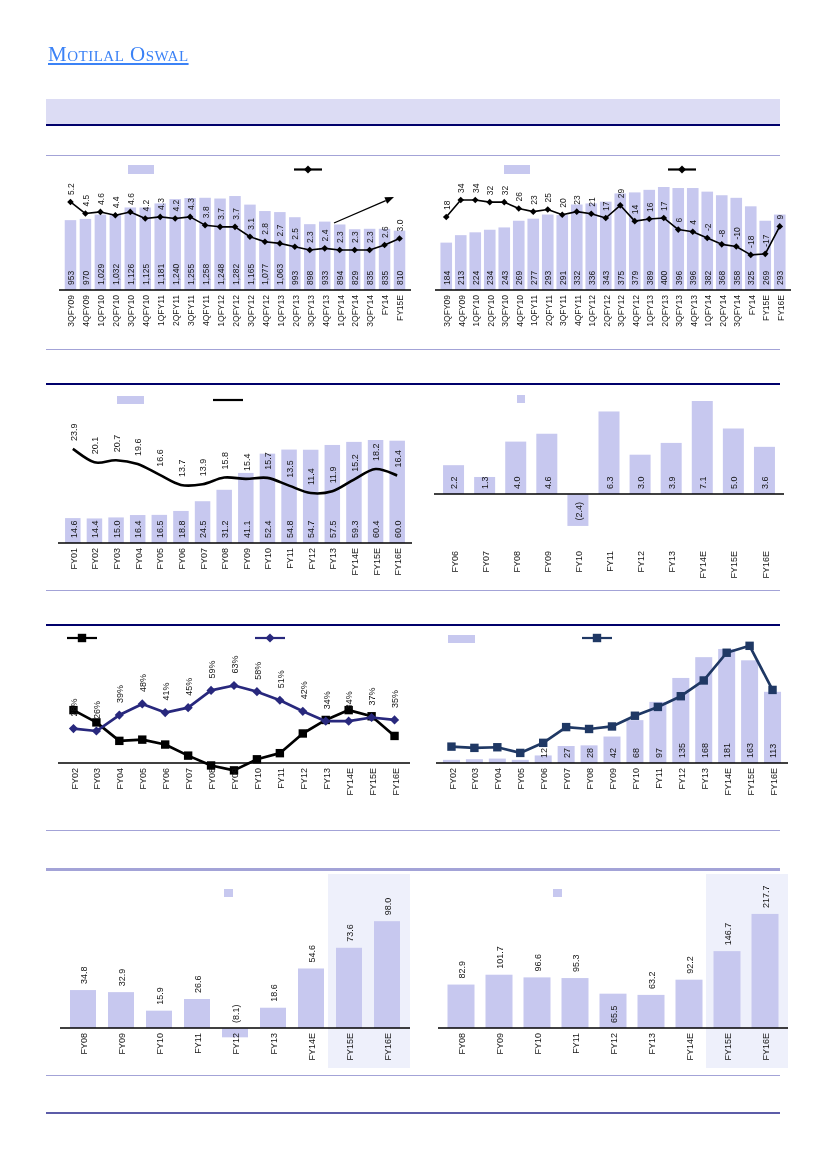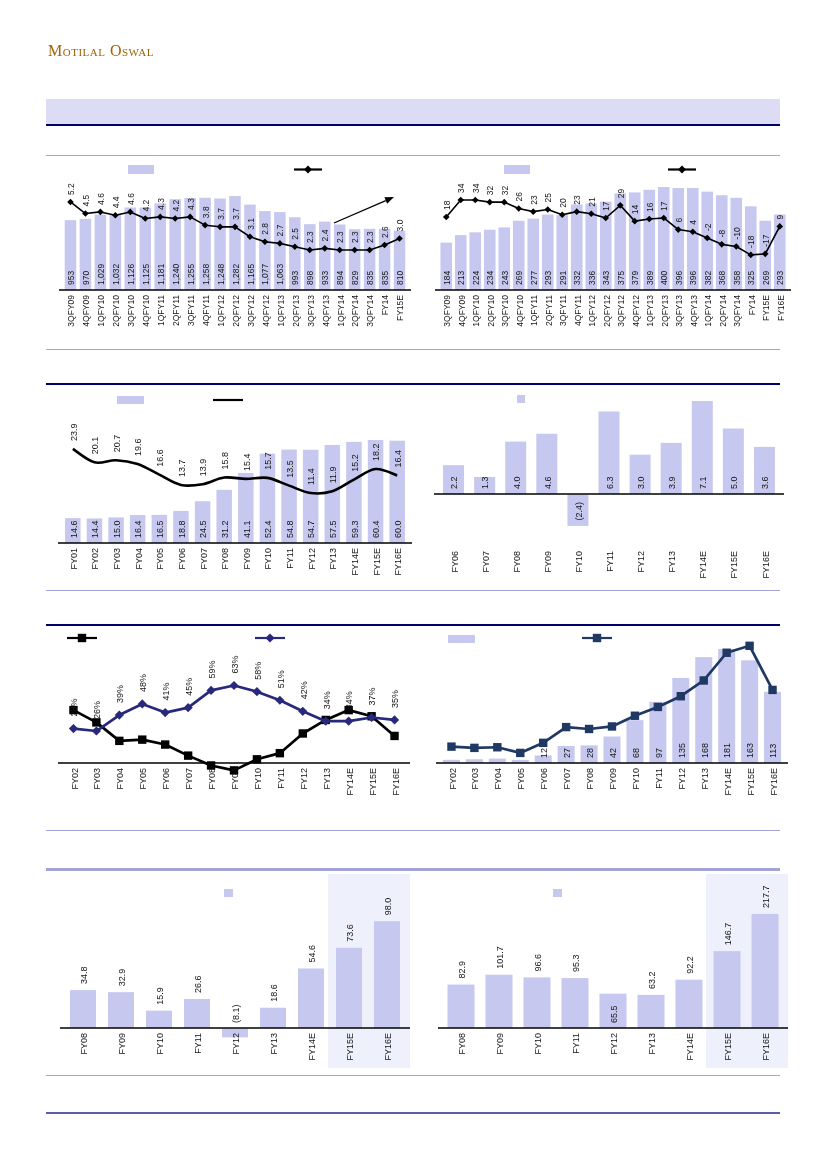--- a/index.html
+++ b/index.html
@@ -1,19 +1,19 @@
 <!DOCTYPE html>
 <html><head>
 <meta charset="utf-8">
 <style>
   html,body{margin:0;padding:0;background:#fff;}
   #page{position:relative;width:827px;height:1169px;background:#fff;overflow:hidden;
         font-family:"Liberation Sans",sans-serif;}
   .brand{position:absolute;left:48px;top:42px;font-family:"Liberation Serif",serif;
-         font-variant:small-caps;font-size:16px;letter-spacing:0.5px;color:#a16207;}
+         font-variant:small-caps;font-size:21px;letter-spacing:0.5px;color:#3b82f6;text-decoration:underline;}
   .banner{position:absolute;left:46px;top:99px;width:734px;height:25px;
           background:#dcdcf4;border-bottom:2px solid #00006b;}
   .rule{position:absolute;left:46px;width:734px;height:0;}
   .r-light{border-top:1px solid #a3a3d7;}
   .r-navy{border-top:2px solid #00006b;}
   .r-thick{border-top:3px solid #a3a3d7;}
   .r-footer{border-top:2px solid #5c5ca8;}
   svg.chart{position:absolute;overflow:visible;}
   svg text{font-family:"Liberation Sans",sans-serif;}
 </style>

